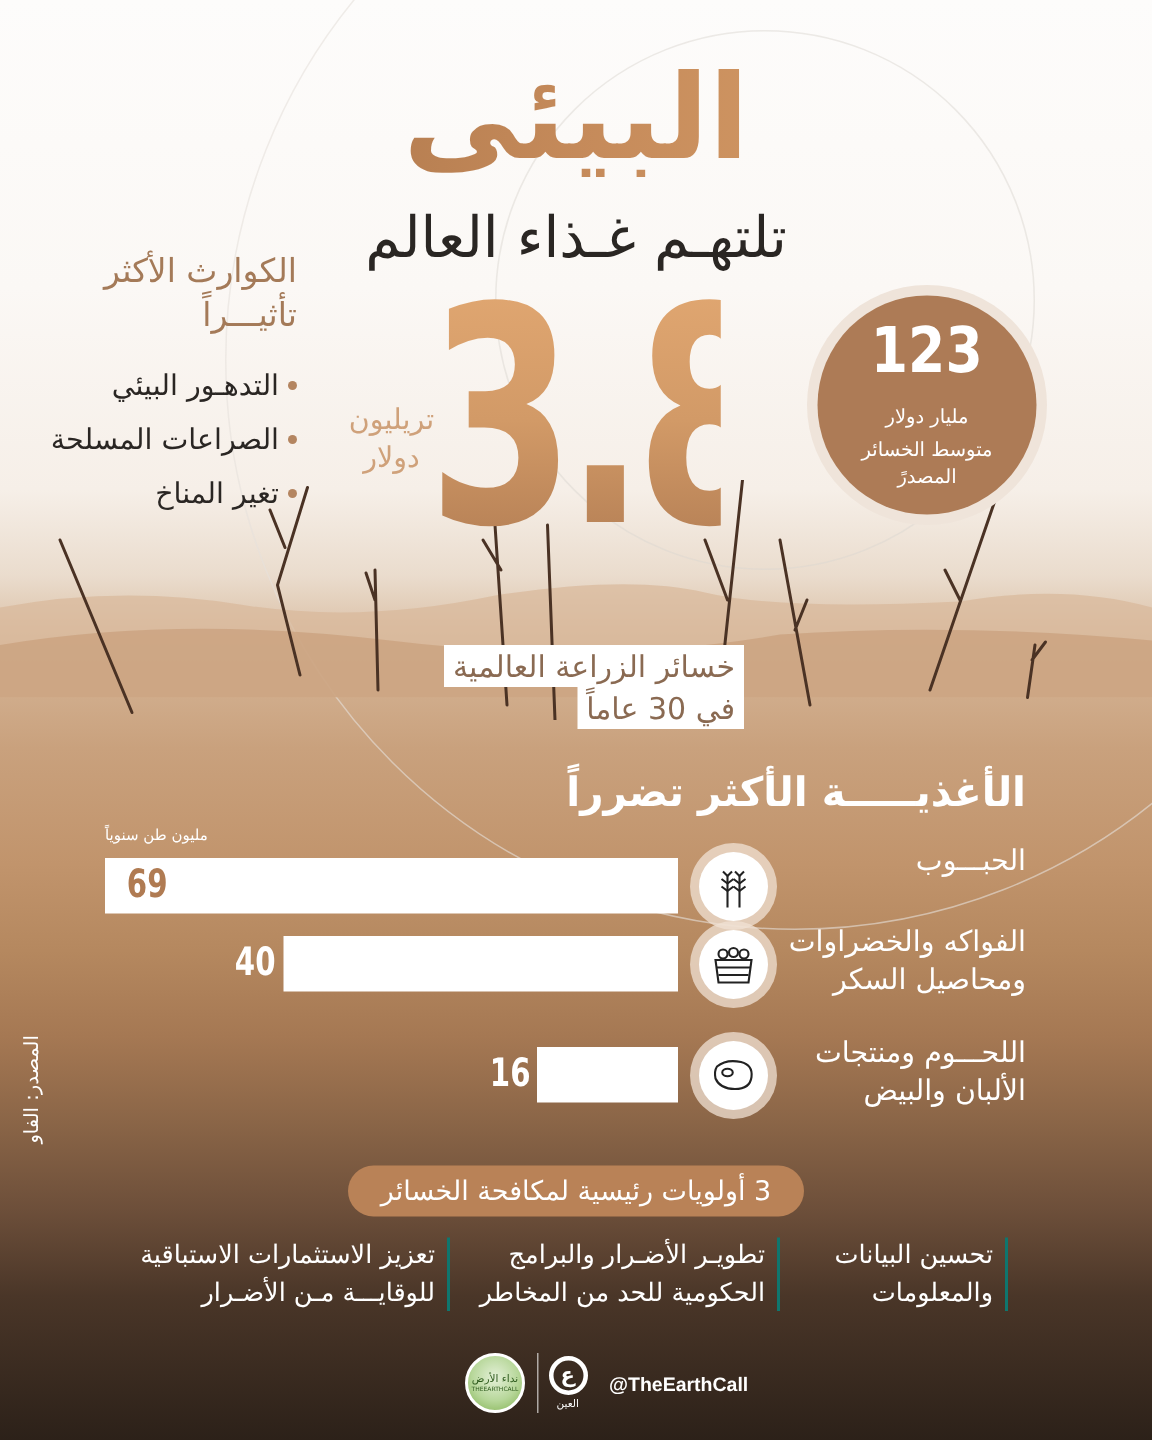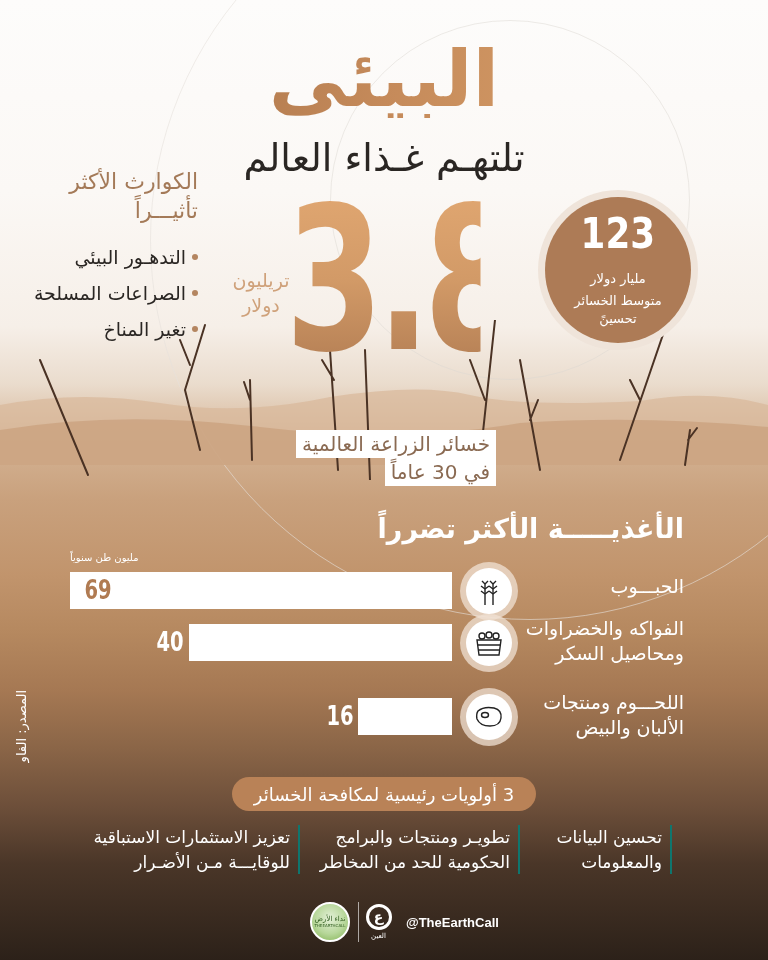--- a/index.html
+++ b/index.html
@@ -192,21 +192,21 @@
   <div>تريليون</div>
   <div>دولار</div>
 </div>
 
 <div class="stat-circle-outer">
   <div class="stat-circle">
     <div class="num">123</div>
     <div class="unit">مليار دولار</div>
     <div class="desc">
       <div>متوسط الخسائر</div>
-      <div>تحسينً</div>
+      <div>المصدرً</div>
     </div>
   </div>
 </div>
 
 <div class="loss-label">
   <span>خسائر الزراعة العالمية</span>
   <span>في 30 عاماً</span>
 </div>
 
 <div class="foods-title">الأغذيـــــة الأكثر تضرراً</div>
@@ -217,21 +217,21 @@
   <div class="bar-value inside" style="left:80px; top:10px;" dir="ltr">69</div>
   <div class="food-icon-wrap" style="left:460px; top:0;">
     <div class="food-icon">
       <svg width="28" height="30" viewBox="0 0 28 30" fill="none" stroke="#222" stroke-width="1.4">
         <path d="M10 29 L10 8 M18 29 L18 8"></path>
         <path d="M10 8 L7 5 M10 8 L13 5 M10 13 L6 10 M10 13 L14 10 M10 18 L6 15 M10 18 L14 15"></path>
         <path d="M18 8 L15 5 M18 8 L21 5 M18 13 L14 10 M18 13 L22 10 M18 18 L14 15 M18 18 L22 15"></path>
       </svg>
     </div>
   </div>
-  <div class="food-label" style="top:12px;">الحبـــوب</div>
+  <div class="food-label" style="top:0;">الحبـــوب</div>
 </div>
 
 <div class="bar-row" style="top:614px;">
   <div class="bar" style="left:189px; width:263px; top:10px;"></div>
   <div class="bar-value" style="left:152px; top:10px;" dir="ltr">40</div>
   <div class="food-icon-wrap" style="left:460px; top:0;">
     <div class="food-icon">
       <svg width="30" height="28" viewBox="0 0 30 28" fill="none" stroke="#222" stroke-width="1.4">
         <circle cx="8" cy="7" r="3"></circle>
           <circle cx="15" cy="6" r="3"></circle>
@@ -266,21 +266,21 @@
 
 <div class="source">المصدر: الفاو</div>
 
 <div class="priorities-pill">3 أولويات رئيسية لمكافحة الخسائر</div>
 
 <div class="priority" style="right:96px;">
   <div>تحسين البيانات</div>
   <div>والمعلومات</div>
 </div>
 <div class="priority" style="right:248px;">
-  <div>تطويـر ومنتجات والبرامج</div>
+  <div>تطويـر الأضـرار والبرامج</div>
   <div>الحكومية للحد من المخاطر</div>
 </div>
 <div class="priority" style="right:468px;">
   <div>تعزيز الاستثمارات الاستباقية</div>
   <div>للوقايـــة مـن الأضـرار</div>
 </div>
 
 <div class="footer">
   <div class="handle">@TheEarthCall</div>
   <div class="logo-ain">

